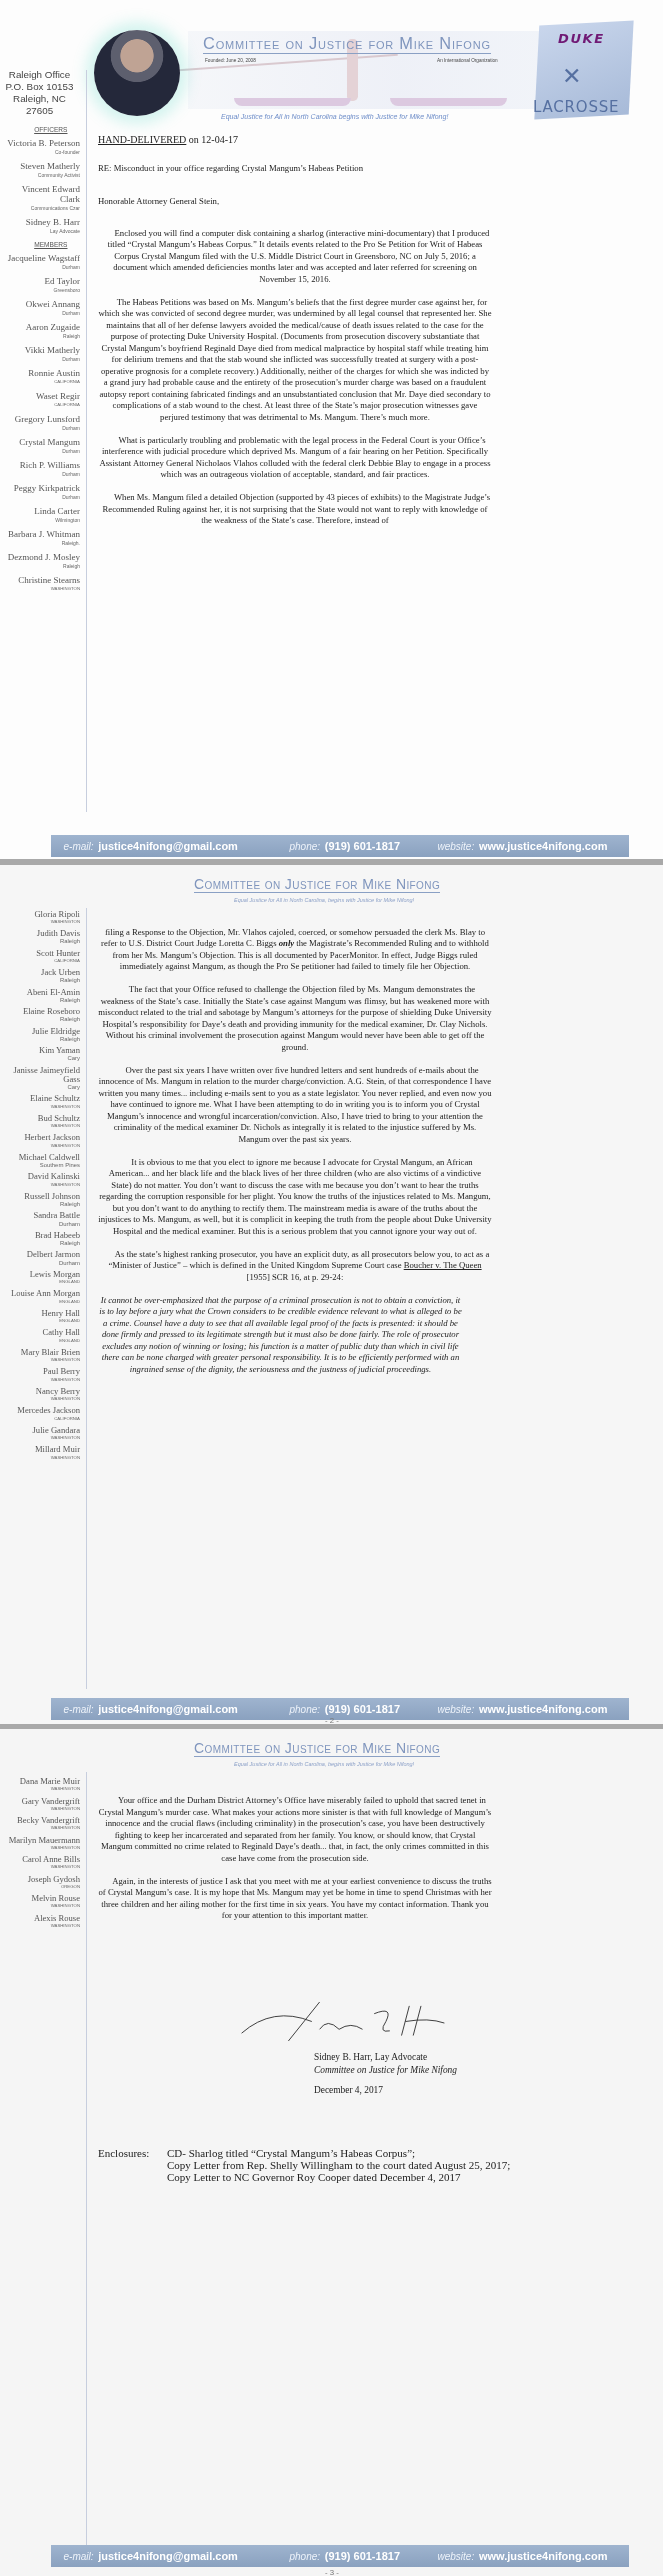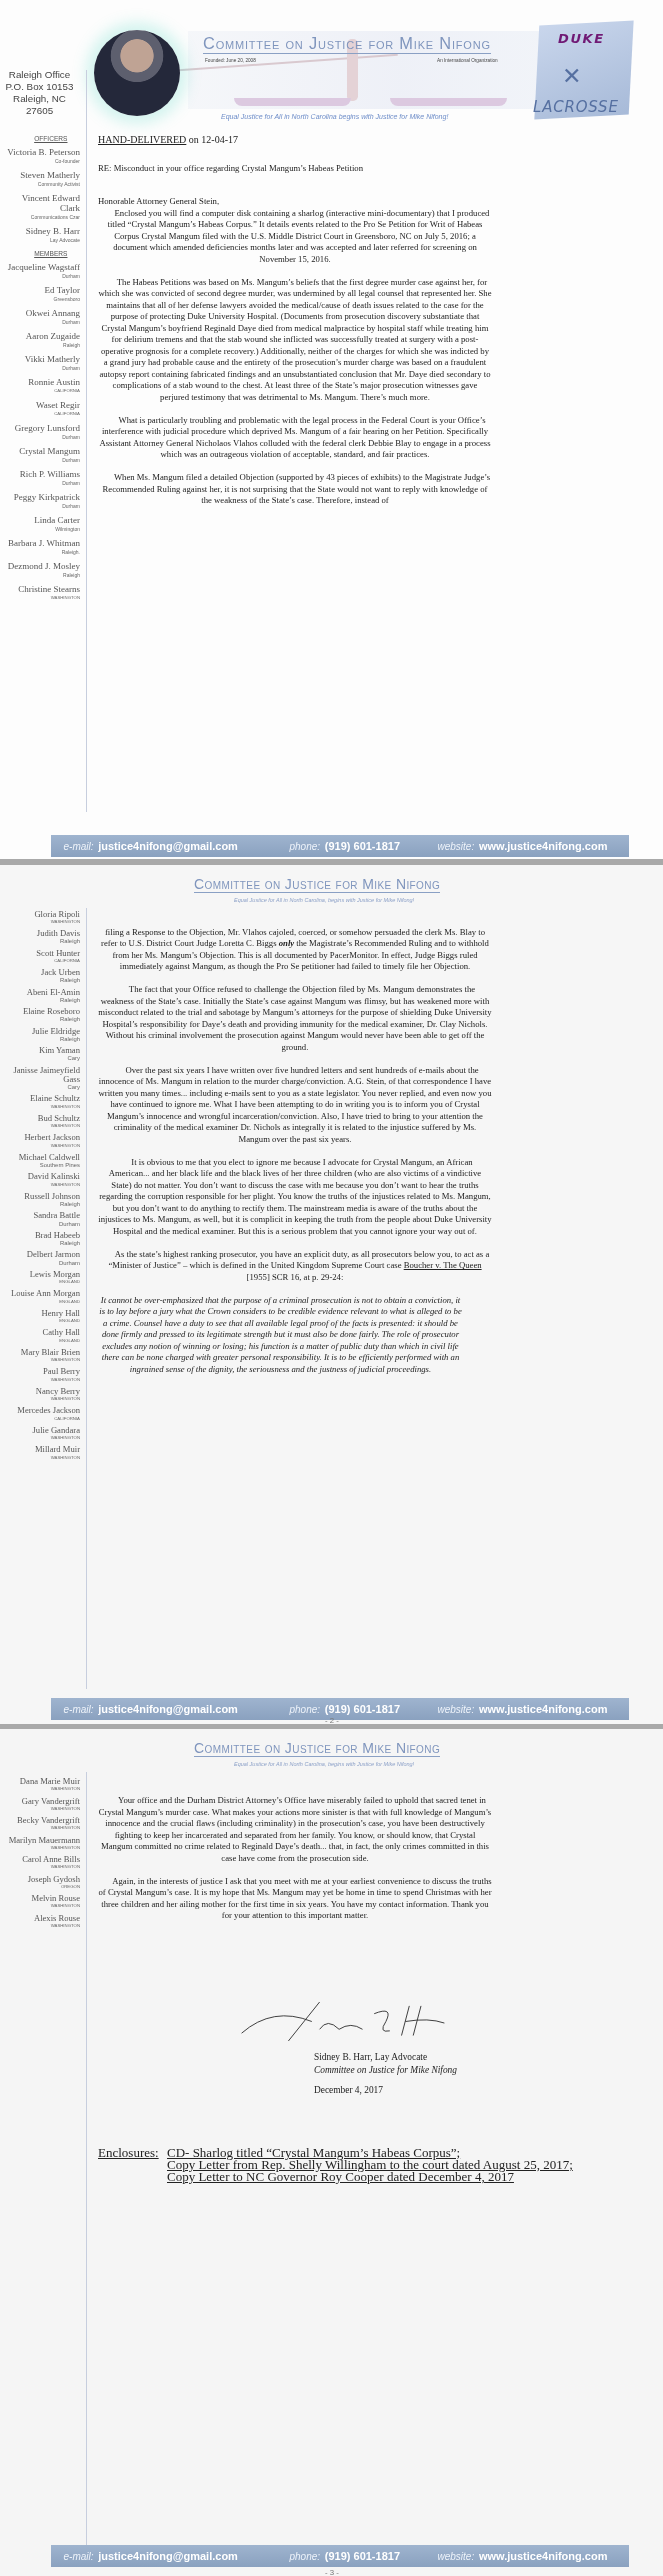--- a/index.html
+++ b/index.html
@@ -20,21 +20,21 @@
   .portrait { position: absolute; left: 94px; top: 30px; width: 86px; height: 86px; border-radius: 50%;
      background: radial-gradient(circle at 50% 30%, #bfa394 0 22%, #5d5f6e 23% 35%, #24283a 36% 100%);
      box-shadow: 0 0 14px 7.8px rgba(90,220,200,0.25); }
   .title-main { position: absolute; left: 203px; top: 34px; font-family: "Liberation Sans", sans-serif; font-size: 16.4px;
      letter-spacing: 0.8px; color: #7f95bd; font-variant: small-caps; border-bottom: 0.8px solid #8aa0c4; white-space: nowrap; }
   .founded { position: absolute; left: 205px; top: 58px; font-family: "Liberation Sans", sans-serif; font-size: 4.7px; color: #444; }
   .intl { position: absolute; left: 437px; top: 58px; font-family: "Liberation Sans", sans-serif; font-size: 4.7px; color: #444; }
   .duke-box { position: absolute; left: 537px; top: 23.4px; width: 94px; height: 94px; background: linear-gradient(160deg, #c9d6ec, #a7bad8);
      transform: skew(-6deg) rotate(-3deg); }
   .duke-text { position: absolute; left: 558px; top: 31px; font-family: "DejaVu Sans", sans-serif; font-style: italic; font-weight: bold; font-size: 13px; color: #701a75; letter-spacing: 1.6px; }
-  .lax-text { position: absolute; left: 533px; top: 98px; font-family: "DejaVu Sans", sans-serif; font-style: italic; font-size: 15px; color: #5670a1; letter-spacing: 0.8px; }
+  .lax-text { position: absolute; left: 533px; top: 98px; font-family: "DejaVu Sans", sans-serif; font-size: 15px; color: #5670a1; letter-spacing: 0.8px; }
   .sticks { position: absolute; left: 562px; top: 62px; font-size: 23.4px; color: #5670a1; }
   .tagline { position: absolute; left: 221px; top: 113px; font-family: "Liberation Sans", sans-serif; font-style: italic; font-size: 7px; color: #6f8ec9; white-space: nowrap; }
 
   
   .sidebar { position: absolute; left: 0; width: 80px; text-align: right; font-family: "Liberation Serif", serif; color: #555; }
   .sidebar-line { position: absolute; left: 86px; width: 0.8px; background: #c7cede; }
   .office { position: absolute; left: 0; top: 69px; width: 79px; text-align: center; font-family: "Liberation Sans", sans-serif; font-size: 9.8px; color: #444; line-height: 12px; }
   .sec-head { font-family: "Liberation Sans", sans-serif; font-size: 6.6px; text-decoration: underline; color: #555; margin: 6.2px 12.5px 6.2px 0; text-align: right; }
   .member { margin-bottom: 7px; }
   .member .nm { font-size: 9px; line-height: 9.8px; color: #565656; }
@@ -46,36 +46,36 @@
   .p2 .member .loc.small { font-size: 4.3px; }
 
   
   .body { position: absolute; left: 98px; width: 394px; font-size: 8.7px; line-height: 11.5px; color: #222; font-family: "Liberation Serif", serif; }
   .body p { margin: 0 0 11.5px 0; text-indent: 14px; text-align: center; }
   .body .noind { text-indent: 0; }
   .addr { font-size: 10px; line-height: 15px; margin-bottom: 12.5px; }
   .hand { font-size: 10px; text-decoration-line: none; margin-bottom: 17px; }
   .hand u { text-decoration: underline; }
   .re { font-size: 8.7px; margin-bottom: 22px; }
-  .salute { }
+  .salute { margin-bottom: 20px; }
   .quote { margin: 0 0 0 14px; width: 365px; font-style: italic; text-indent: 0 !important; text-align: justify; }
 
   
   .contact-bar { position: absolute; left: 51px; width: 578px; height: 22px; background: linear-gradient(180deg, #9fb4cf, #8aa1bf);
      font-family: "Liberation Sans", sans-serif; color: #fff; font-size: 11px; display: flex; align-items: center; }
   .contact-bar .lbl { font-style: italic; font-size: 10px; color: #eef3fa; margin-right: 4.7px; }
   .contact-bar .val { font-weight: bold; }
   .contact-bar .item { display: flex; align-items: flex-end; }
   .page-num { position: absolute; left: 0; width: 664px; text-align: center; font-family: "Liberation Sans", sans-serif; font-size: 7.8px; color: #777; }
 
   
   .hdr2 { position: absolute; left: 194px; top: 11px; font-family: "Liberation Sans", sans-serif; font-variant: small-caps; font-size: 14px; color: #7f95bd; letter-spacing: 0.4px; border-bottom: 0.8px solid #8aa0c4; white-space: nowrap; }
   .hdr2-tag { position: absolute; left: 234px; top: 32px; font-family: "Liberation Sans", sans-serif; font-style: italic; font-size: 5.5px; color: #8a9fc7; white-space: nowrap; }
   .sig-block { position: absolute; left: 314px; font-size: 9.4px; line-height: 12.5px; }
-  .enc { position: absolute; left: 98px; font-size: 13px; line-height: 12px; text-decoration: underline; }
+  .enc { position: absolute; left: 98px; font-size: 11px; line-height: 12px; }
   .enc .row { display: flex; }
   .enc .lbl { width: 69px; }
 </style>
 </head>
 <body>
 
 <div class="page page1">
   <div class="banner">
     <div class="scene"></div>
   </div>
@@ -94,21 +94,21 @@
   <div class="tagline">Equal Justice for All in North Carolina begins with Justice for Mike Nifong!</div>
 
   <div class="office">
     <div>Raleigh Office</div>
     <div>P.O. Box 10153</div>
     <div>Raleigh, NC</div>
     <div>27605</div>
   </div>
   <div class="sidebar-line" style="top:70px;height:742px"></div>
 
-  <div class="sidebar" style="top:129px">
+  <div class="sidebar" style="top:120px">
     <div class="sec-head">OFFICERS</div>
     <div id="officers-list">
         <div class="member">
           <div class="nm">Victoria B. Peterson</div>
           <div class="loc">Co-founder</div>
         </div>
         <div class="member">
           <div class="nm">Steven Matherly</div>
           <div class="loc">Community Activist</div>
         </div>

